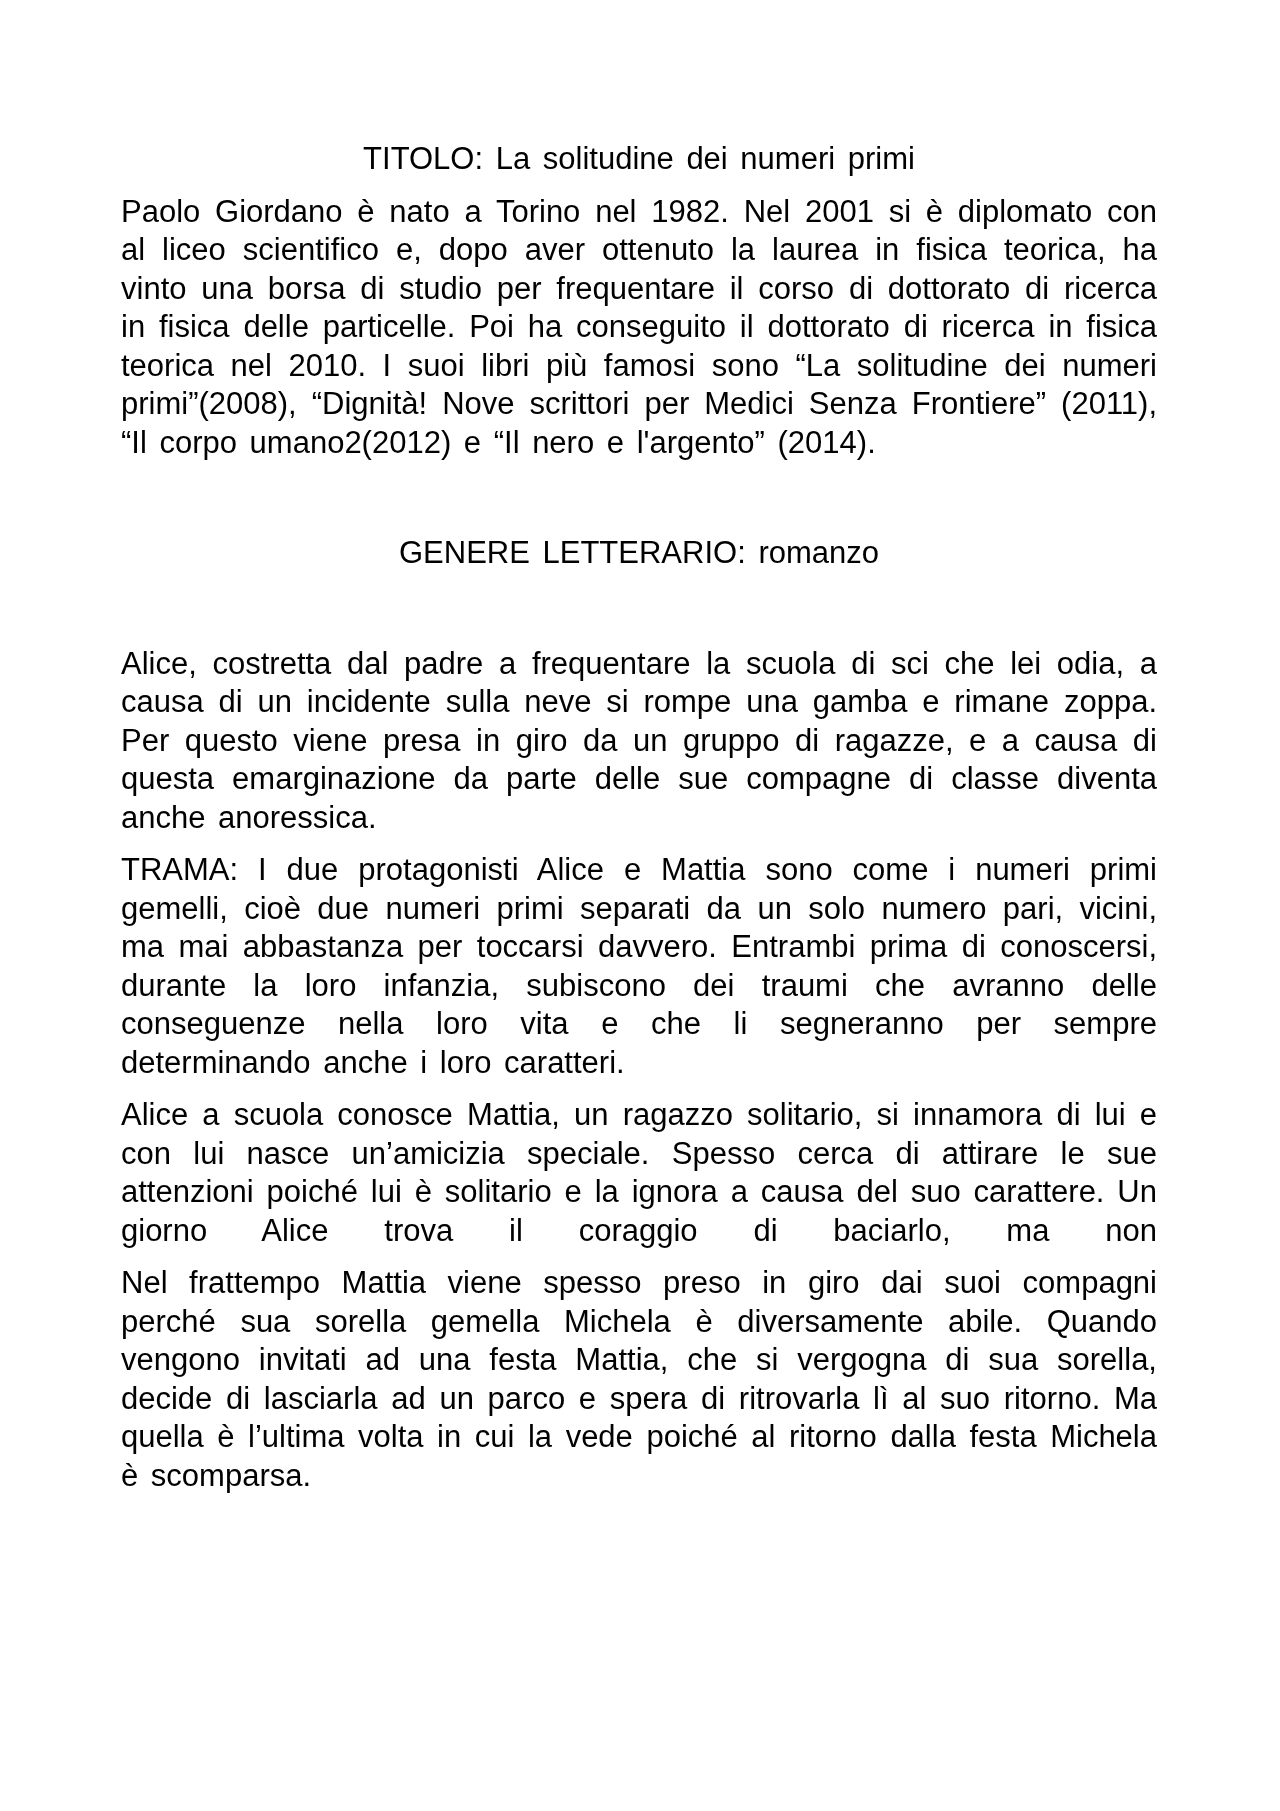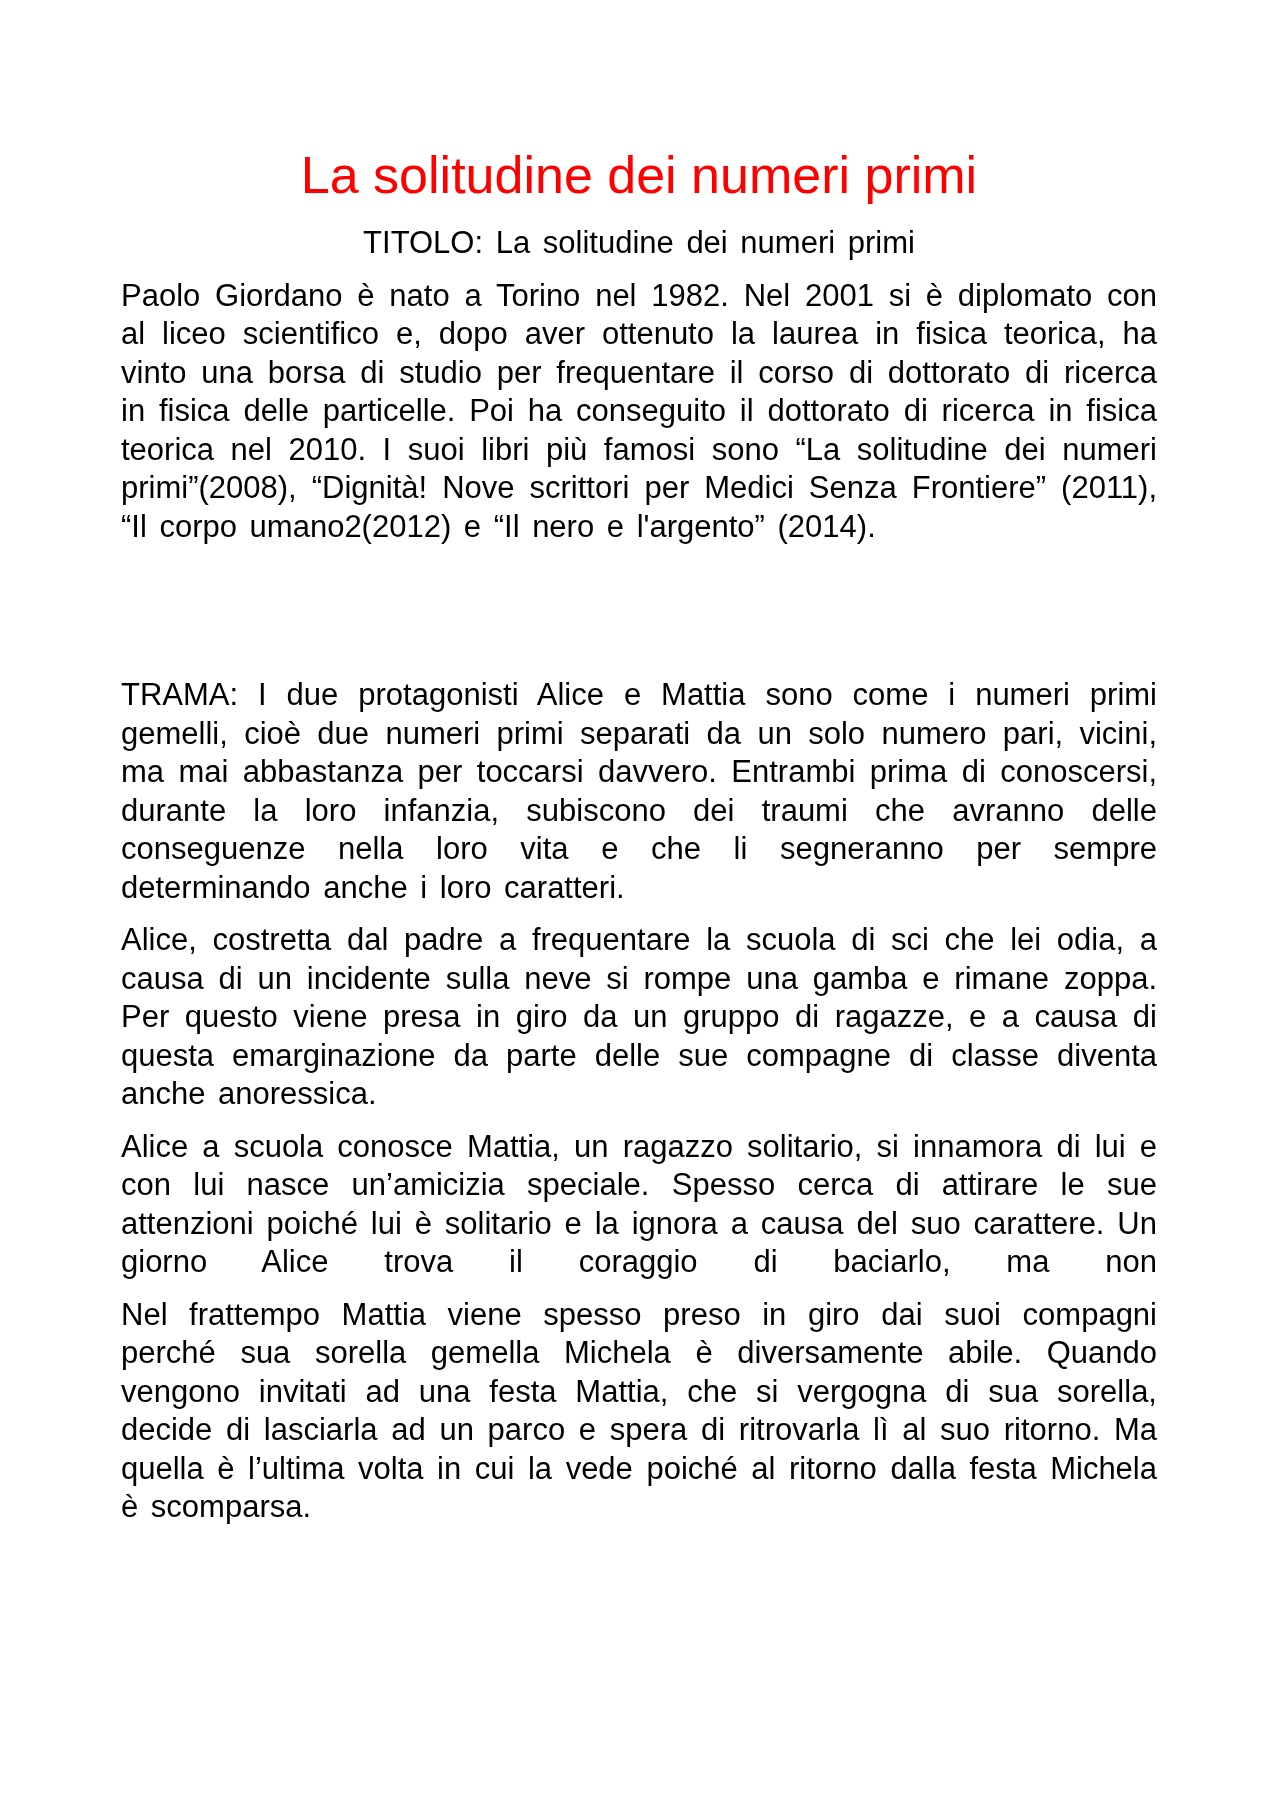--- a/index.html
+++ b/index.html
@@ -42,33 +42,33 @@
   }
   .gap {
     height: 58px;
   }
 </style>
 </head>
 <body>
 
 <div class="page">
 
-  <h1 class="doc-title" style="color: rgb(255, 0, 0);">La solitudine dei numeri primi</h1>
 
   <p>TITOLO: La solitudine dei numeri primi</p>
 
 
   <p class="just">Paolo Giordano è nato a Torino nel 1982. Nel 2001 si è diplomato con al liceo scientifico e, dopo aver ottenuto la laurea in fisica teorica, ha vinto una borsa di studio per frequentare il corso di dottorato di ricerca in fisica delle particelle. Poi ha conseguito il dottorato di ricerca in fisica teorica nel 2010. I suoi libri più famosi sono “La solitudine dei numeri primi”(2008), “Dignità! Nove scrittori per Medici Senza Frontiere” (2011), “Il corpo umano2(2012) e “Il nero e l'argento” (2014).</p>
 
   <div class="gap"></div>
 
+  <p>GENERE LETTERARIO: romanzo</p>
 
   <div class="gap"></div>
 
+  <p class="just">Alice, costretta dal padre a frequentare la scuola di sci che lei odia, a causa di un incidente sulla neve si rompe una gamba e rimane zoppa. Per questo viene presa in giro da un gruppo di ragazze, e a causa di questa emarginazione da parte delle sue compagne di classe diventa anche anoressica.</p>
+
   <p class="just">TRAMA: I due protagonisti Alice e Mattia sono come i numeri primi gemelli, cioè due numeri primi separati da un solo numero pari, vicini, ma mai abbastanza per toccarsi davvero. Entrambi prima di conoscersi, durante la loro infanzia, subiscono dei traumi che avranno delle conseguenze nella loro vita e che li segneranno per sempre determinando anche i loro caratteri.</p>
-
-  <p class="just">Alice, costretta dal padre a frequentare la scuola di sci che lei odia, a causa di un incidente sulla neve si rompe una gamba e rimane zoppa. Per questo viene presa in giro da un gruppo di ragazze, e a causa di questa emarginazione da parte delle sue compagne di classe diventa anche anoressica.</p>
 
   <p class="just just-all">Alice a scuola conosce Mattia, un ragazzo solitario, si innamora di lui e con lui nasce un’amicizia speciale. Spesso cerca di attirare le sue attenzioni poiché lui è solitario e la ignora a causa del suo carattere. Un giorno Alice trova il coraggio di baciarlo, ma non</p>
 
   <p class="just">Nel frattempo Mattia viene spesso preso in giro dai suoi compagni perché sua sorella gemella Michela è diversamente abile. Quando vengono invitati ad una festa Mattia, che si vergogna di sua sorella, decide di lasciarla ad un parco e spera di ritrovarla lì al suo ritorno. Ma quella è l’ultima volta in cui la vede poiché al ritorno dalla festa Michela è scomparsa.</p>
 
 </div>
 
 </body></html>

